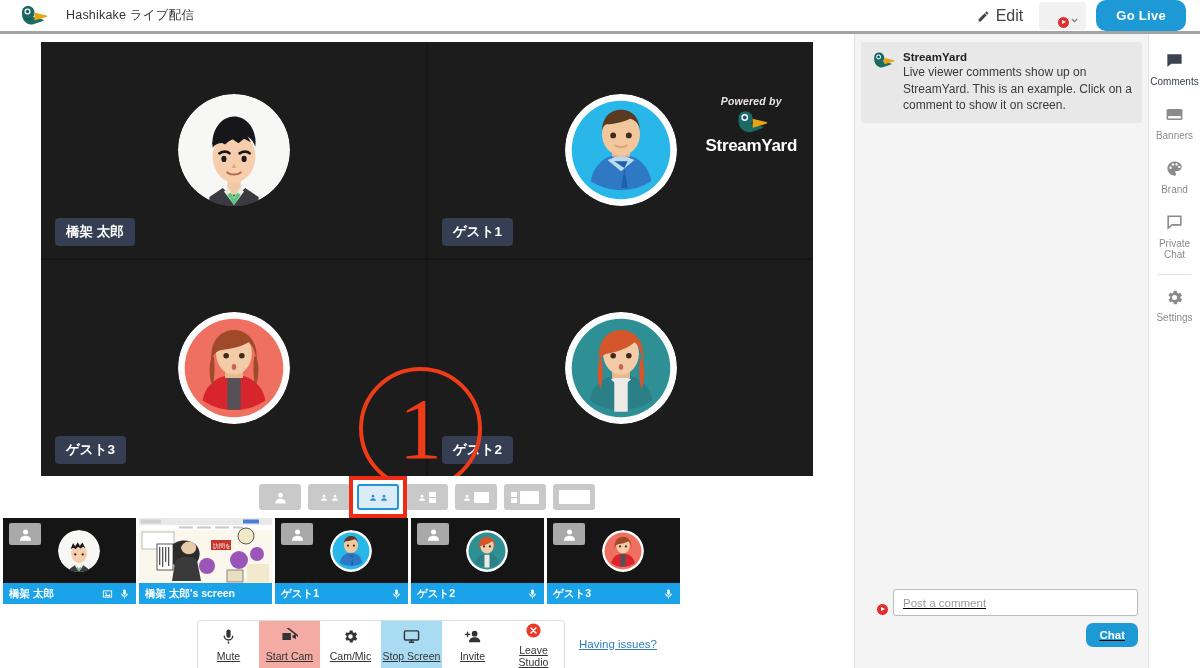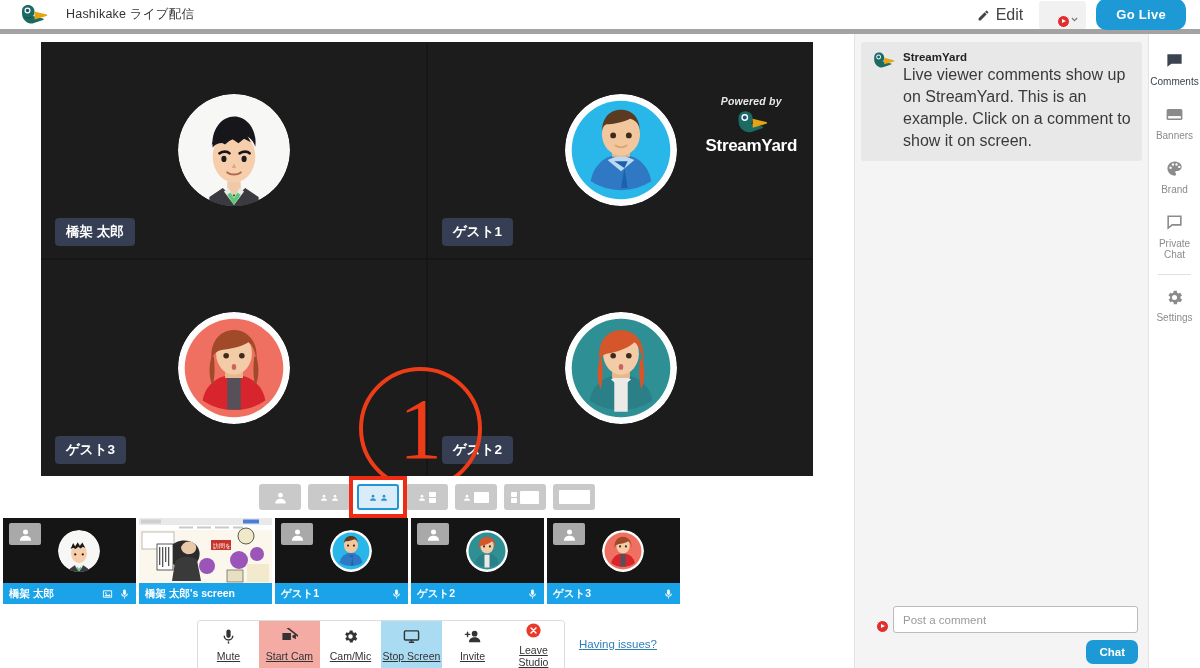--- a/index.html
+++ b/index.html
@@ -6,21 +6,21 @@
   html, body {
     width: 1200px; height: 668px;
     font-family: "Liberation Sans", sans-serif;
     background: #ffffff; overflow: hidden;
   }
   #app { position: relative; width: 1200px; height: 668px; display: flex; flex-direction: column; }
 
   
   .topbar {
     height: 34px; min-height: 34px; background: #fff;
-    border-bottom: 5px solid #a3a3a3;
+    border-bottom: 3px solid #a3a3a3;
     display: flex; align-items: center; padding: 0 10px;
   }
   .brand-logo { width: 30px; height: 24px; margin-left: 8px; margin-right: 18px; flex-shrink: 0; }
   .broadcast-title { font-size: 12.5px; color: #333; letter-spacing: .2px; }
   .topbar-right { margin-left: auto; display: flex; align-items: center; gap: 10px; padding-right: 4px; }
   .edit-btn { display: flex; align-items: center; gap: 6px; font-size: 16px; color: #444; cursor: pointer; padding: 3px 6px; }
   .pencil-icon { width: 13px; height: 13px; }
   .dest-chip {
     display: flex; align-items: center; gap: 4px; background: #f1f1f1;
     border-radius: 3px; padding: 3px 7px 3px 5px; cursor: pointer;
@@ -127,22 +127,22 @@
   .tbtn svg { width: 17px; height: 17px; }
   .having { display: flex; align-items: center; padding-left: 14px; }
   .having a { font-size: 11.5px; color: #2d7fb8; text-decoration: underline; cursor: pointer; }
 
   
   .right-panel { width: 294px; min-width: 294px; background: #f4f4f4; display: flex; flex-direction: column; border-left: 1px solid #e3e3e3; }
   .comments-scroll { flex: 1; padding: 8px 6px 6px 6px; overflow: hidden; }
   .comment-card { background: #e8e8e8; border-radius: 3px; padding: 9px 10px; display: flex; gap: 8px; }
   .comment-card .cav { width: 24px; height: 20px; flex-shrink: 0; }
   .comment-card .who { font-size: 11.5px; font-weight: bold; color: #222; margin-bottom: 1px; }
-  .comment-card .txt { font-size: 16px; color: #3a3a3a; line-height: 1.38; }
-  .compose { padding: 8px 10px 4px 8px; }
+  .comment-card .txt { font-size: 12px; color: #3a3a3a; line-height: 1.38; }
+  .compose { padding: 8px 10px 21px 8px; text-decoration: underline; }
   .compose-row { display: flex; align-items: center; gap: 8px; }
   .compose .yt-avatar { width: 22px; height: 22px; }
   .comment-input {
     flex: 1; height: 27px; border: 1px solid #bbb; border-radius: 3px; background: #fff;
     font-size: 11.5px; color: #333; padding: 0 9px; font-family: inherit; outline: none;
   }
   .comment-input::placeholder { color: #9a9a9a; }
   .chat-row { display: flex; justify-content: flex-end; margin-top: 7px; }
   .chat-btn {
     background: #1d99d6; color: #fff; border: none; border-radius: 7px;

